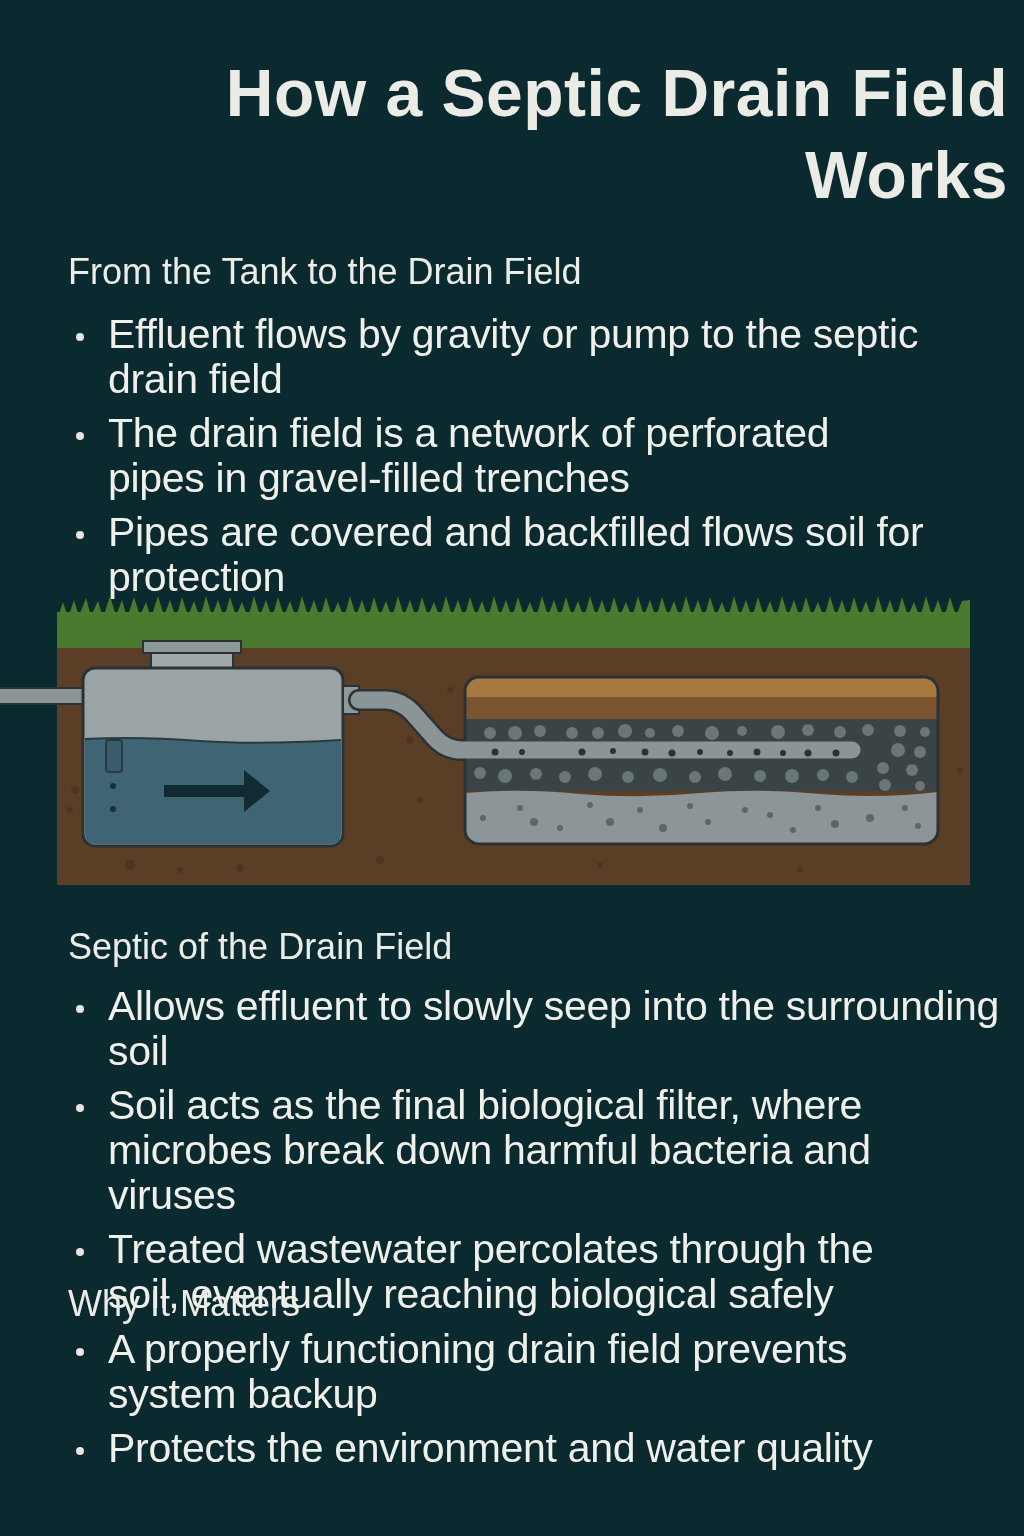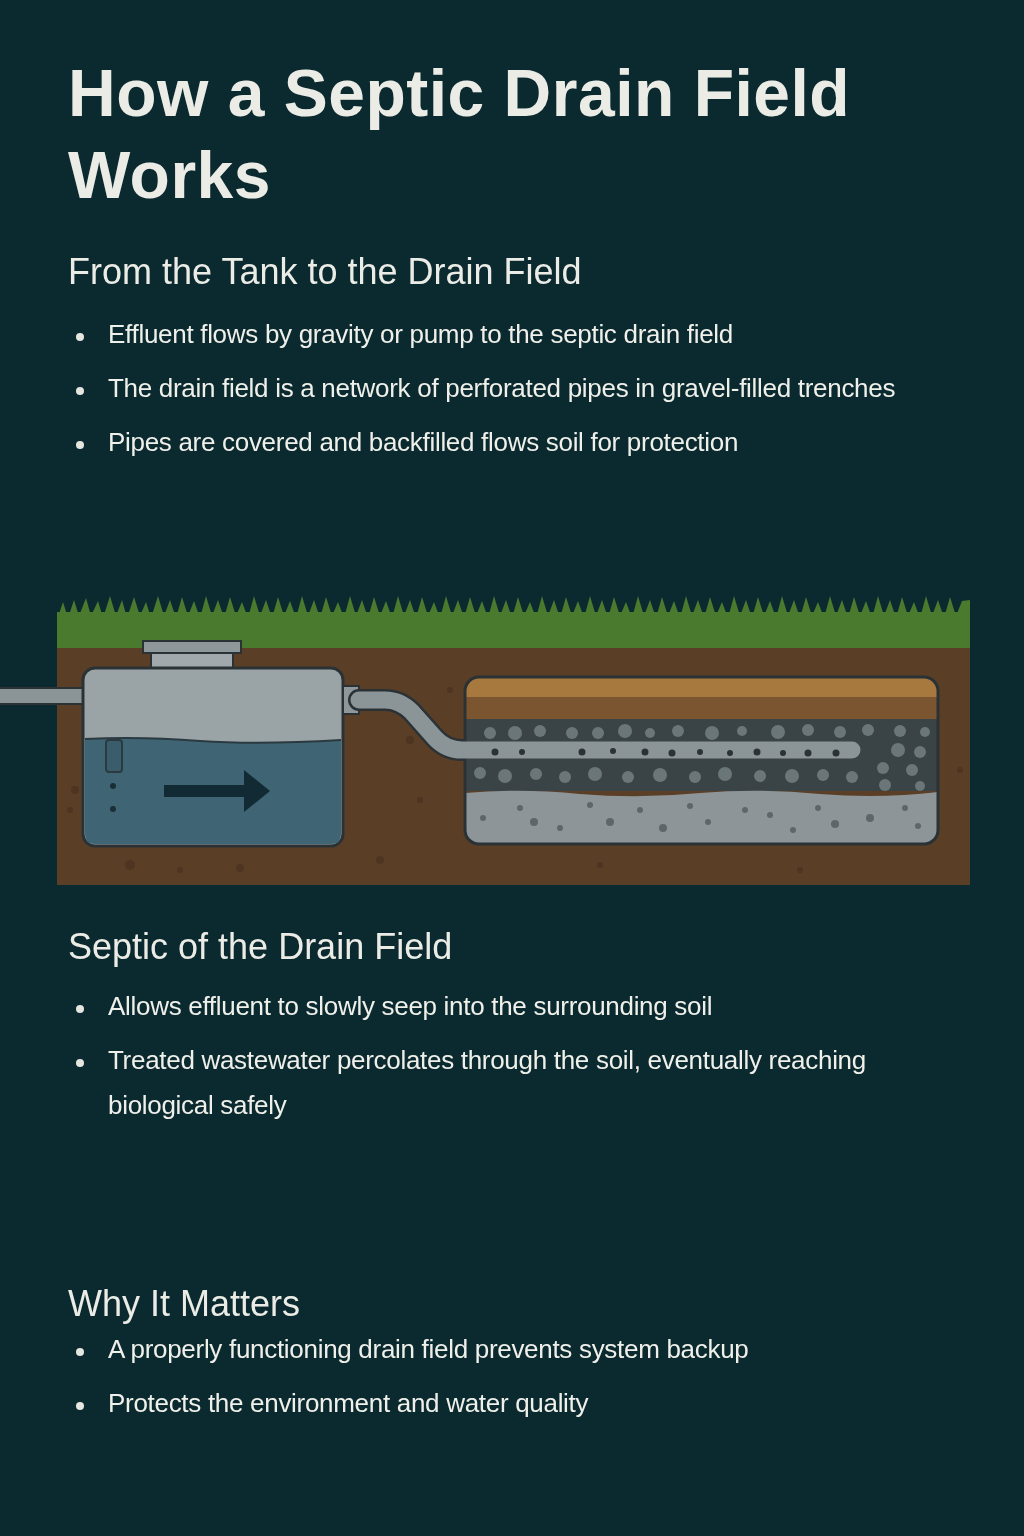--- a/index.html
+++ b/index.html
@@ -6,32 +6,32 @@
   body {
     width:1024px; height:1536px; overflow:hidden;
     background:#0b2a30;
     font-family:"Liberation Sans", "DejaVu Sans", sans-serif;
     color:#ecece6;
     position:relative;
   }
   .title {
     position:absolute; left:68px; top:52px; width:940px;
     font-size:66px; line-height:82px; font-weight:bold; margin:0;
-    letter-spacing:0.5px; color:#ecece6;
+    letter-spacing:0.5px; color:#ecece6;text-align:right;
   }
   .h2 {
     position:absolute; left:68px; margin:0;
     font-size:36px; line-height:44px; font-weight:normal; color:#ecece6;
   }
   ul.bullets {
     position:absolute; left:68px; margin:0; padding:0; list-style:none; width:950px;
   }
   ul.bullets li {
     position:relative; padding-left:40px;
-    font-size:26px; line-height:45px; color:#f0f0ea;
+    font-size:41px; line-height:45px; color:#f0f0ea;
     margin-bottom:9px; letter-spacing:-0.3px;
   }
   ul.bullets li::before {
     content:""; position:absolute; left:8px; top:21px;
     width:8px; height:8px; border-radius:50%; background:#e6e6e0;
   }
   .diagram { position:absolute; left:0; top:585px; width:1024px; height:310px; }
 </style>
 </head>
 <body>
@@ -180,20 +180,21 @@
         <circle cx="783" cy="753" r="3"></circle>
         <circle cx="808" cy="753" r="3.5"></circle>
         <circle cx="836" cy="753" r="3.5"></circle>
     </g>
   </g>
 </svg>
 
 <h2 class="h2" style="top:925px">Septic of the Drain Field</h2>
 <ul class="bullets" style="top:984px">
   <li>Allows effluent to slowly seep into the surrounding soil</li>
+  <li style="width:870px">Soil acts as the final biological filter, where microbes break down harmful bacteria and viruses</li>
   <li style="width:800px">Treated wastewater percolates through the soil, eventually reaching biological safely</li>
 </ul>
 
 <h2 class="h2" style="top:1282px">Why It Matters</h2>
 <ul class="bullets" style="top:1327px">
   <li style="width:840px">A properly functioning drain field prevents system backup</li>
   <li>Protects the environment and water quality</li>
 </ul>
 
 </body></html>

